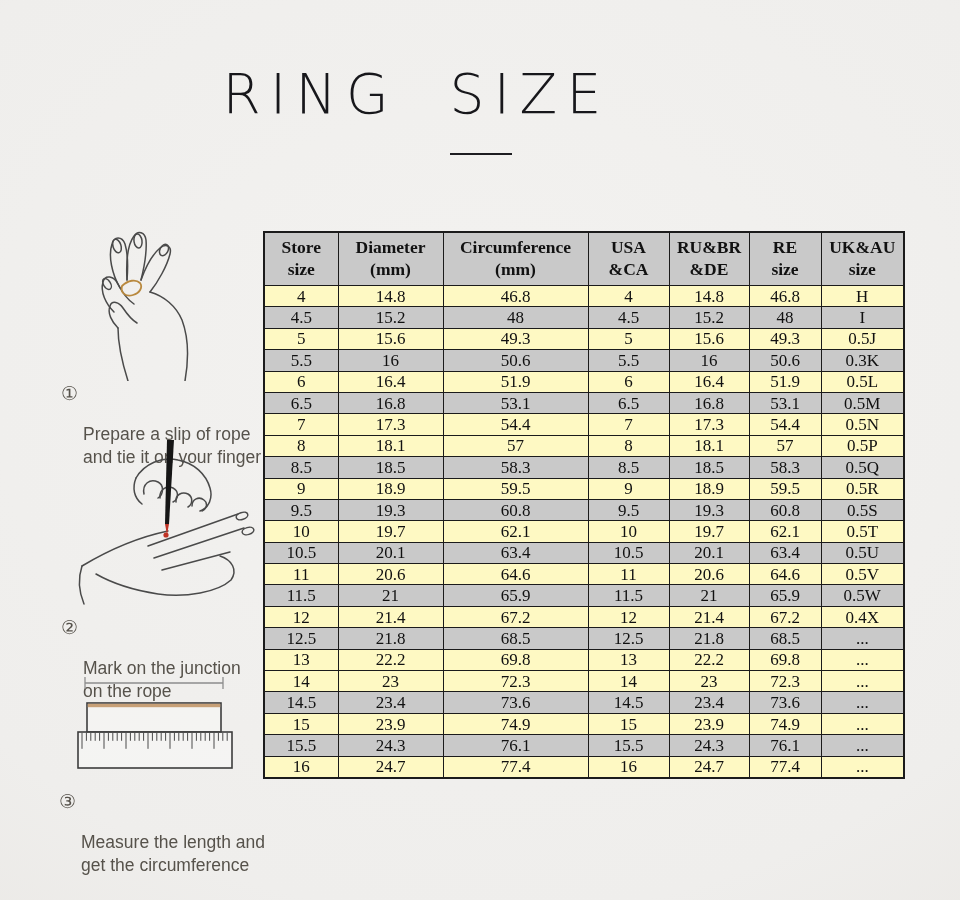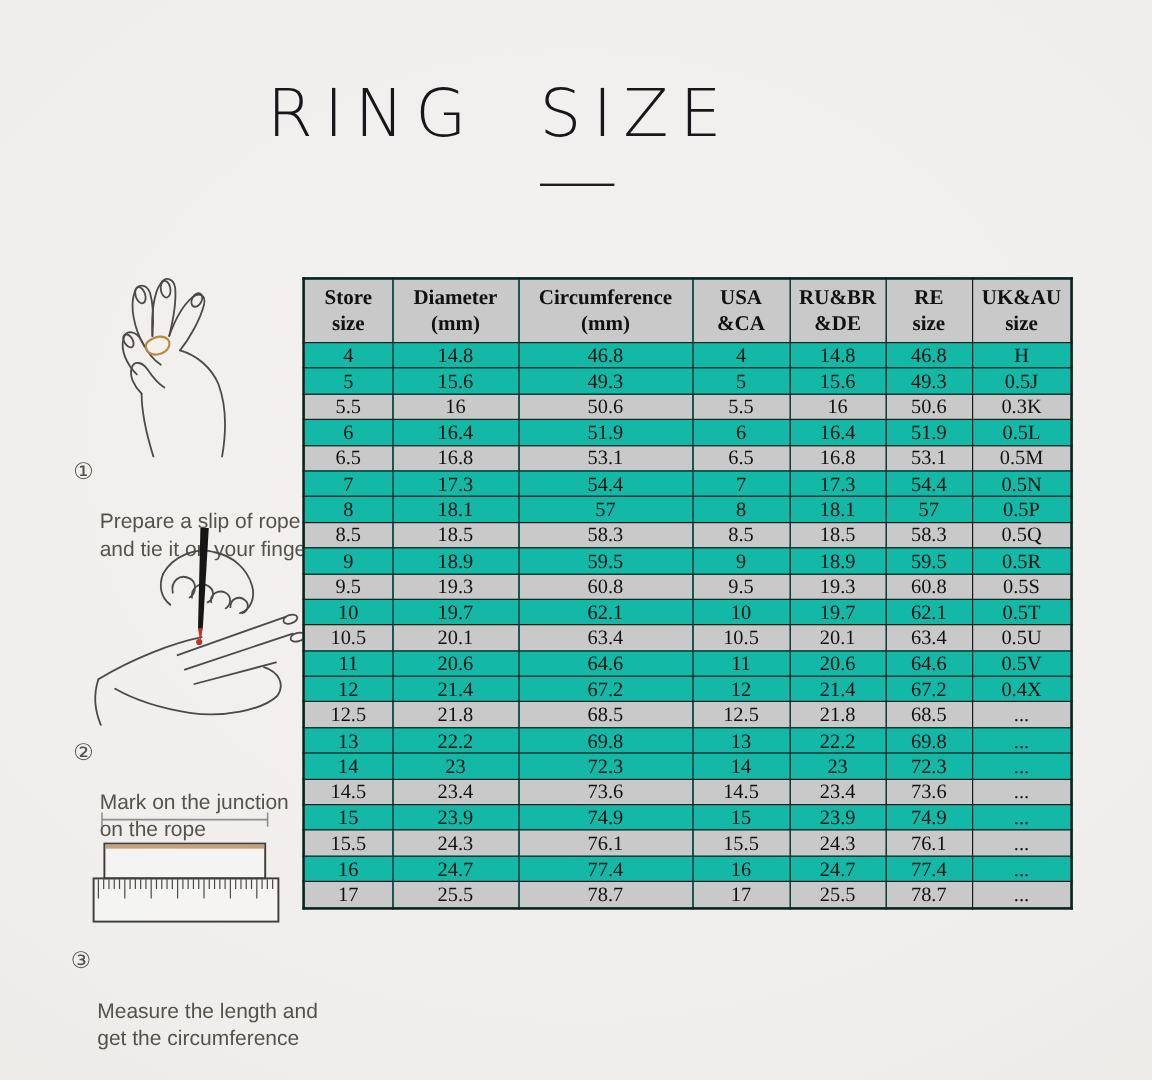--- a/index.html
+++ b/index.html
@@ -26,24 +26,24 @@
     position:absolute;display:flex;gap:5px;align-items:flex-start;
     color:#56524b;font-size:17.5px;line-height:1.32;width:210px;
   }
   .step .num{font-size:19px;line-height:1.2;}
   .step .txt{white-space:pre-line;margin-top:40px;}
   #step1{left:61px;top:383px;}
   #step2{left:61px;top:617px;}
   #step3{left:59px;top:791px;}
 
   table.size-table{
-    position:absolute;left:252px;top:231px;
+    position:absolute;left:263px;top:231px;
     border-collapse:collapse;table-layout:fixed;
     font-family:"Liberation Serif", serif;color:#111;
-    border:2px solid #1b1b1b;background:#14b8a6;
+    border:2px solid #1b1b1b;background:#fef9c3;
   }
   .size-table th,.size-table td{border:1px solid #1b1b1b;text-align:center;overflow:hidden;}
   .size-table th{
     height:52px;font-size:17.5px;font-weight:bold;line-height:1.25;
     white-space:pre-line;background:#c9c9c9;padding:0 1px;
   }
   .size-table td{height:20.4px;font-size:17px;padding:0;line-height:1;}
   .size-table tr.alt td{background:#c9c9c9;}
 </style>
 </head>
@@ -187,20 +187,29 @@
   <tbody>
       <tr>
         <td>4</td>
         <td>14.8</td>
         <td>46.8</td>
         <td>4</td>
         <td>14.8</td>
         <td>46.8</td>
         <td>H</td>
       </tr>
+      <tr class="alt">
+        <td>4.5</td>
+        <td>15.2</td>
+        <td>48</td>
+        <td>4.5</td>
+        <td>15.2</td>
+        <td>48</td>
+        <td>I</td>
+      </tr>
       <tr>
         <td>5</td>
         <td>15.6</td>
         <td>49.3</td>
         <td>5</td>
         <td>15.6</td>
         <td>49.3</td>
         <td>0.5J</td>
       </tr>
       <tr class="alt">
@@ -295,20 +304,29 @@
       </tr>
       <tr>
         <td>11</td>
         <td>20.6</td>
         <td>64.6</td>
         <td>11</td>
         <td>20.6</td>
         <td>64.6</td>
         <td>0.5V</td>
       </tr>
+      <tr class="alt">
+        <td>11.5</td>
+        <td>21</td>
+        <td>65.9</td>
+        <td>11.5</td>
+        <td>21</td>
+        <td>65.9</td>
+        <td>0.5W</td>
+      </tr>
       <tr>
         <td>12</td>
         <td>21.4</td>
         <td>67.2</td>
         <td>12</td>
         <td>21.4</td>
         <td>67.2</td>
         <td>0.4X</td>
       </tr>
       <tr class="alt">
@@ -367,23 +385,14 @@
       </tr>
       <tr>
         <td>16</td>
         <td>24.7</td>
         <td>77.4</td>
         <td>16</td>
         <td>24.7</td>
         <td>77.4</td>
         <td>...</td>
       </tr>
-      <tr class="alt">
-        <td>17</td>
-        <td>25.5</td>
-        <td>78.7</td>
-        <td>17</td>
-        <td>25.5</td>
-        <td>78.7</td>
-        <td>...</td>
-      </tr>
     </tbody>
 </table>
 
 </body></html>

